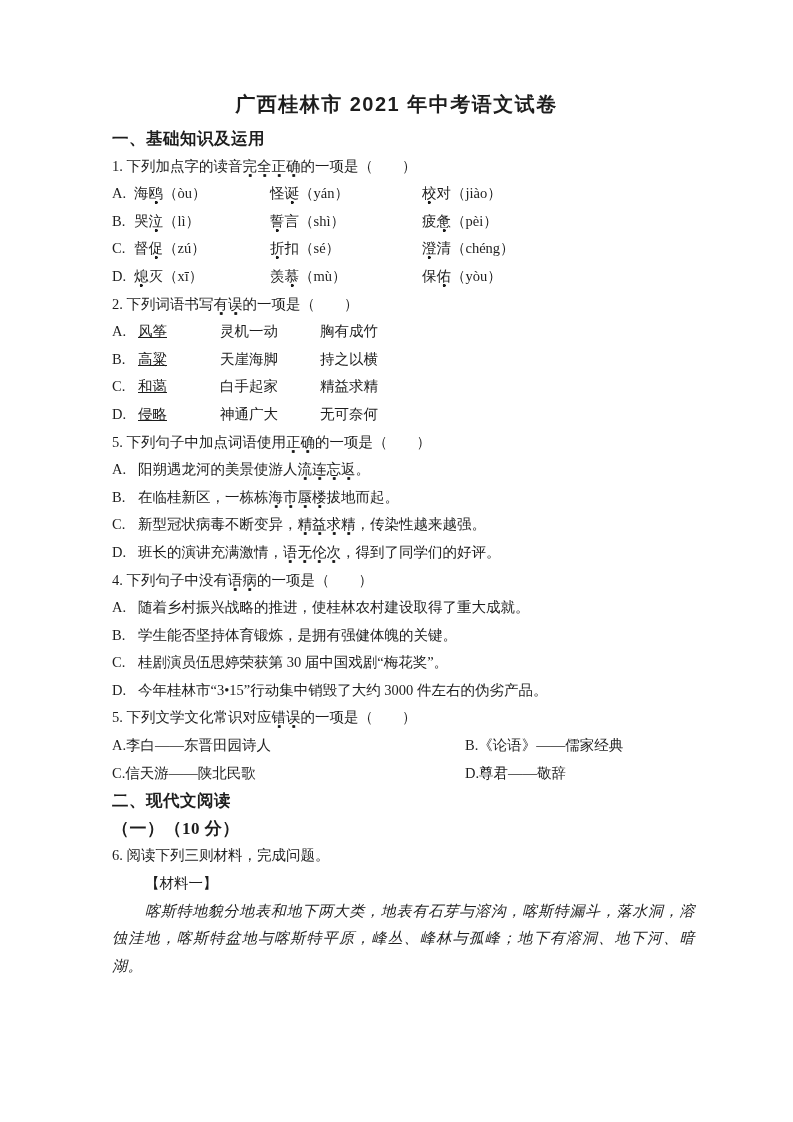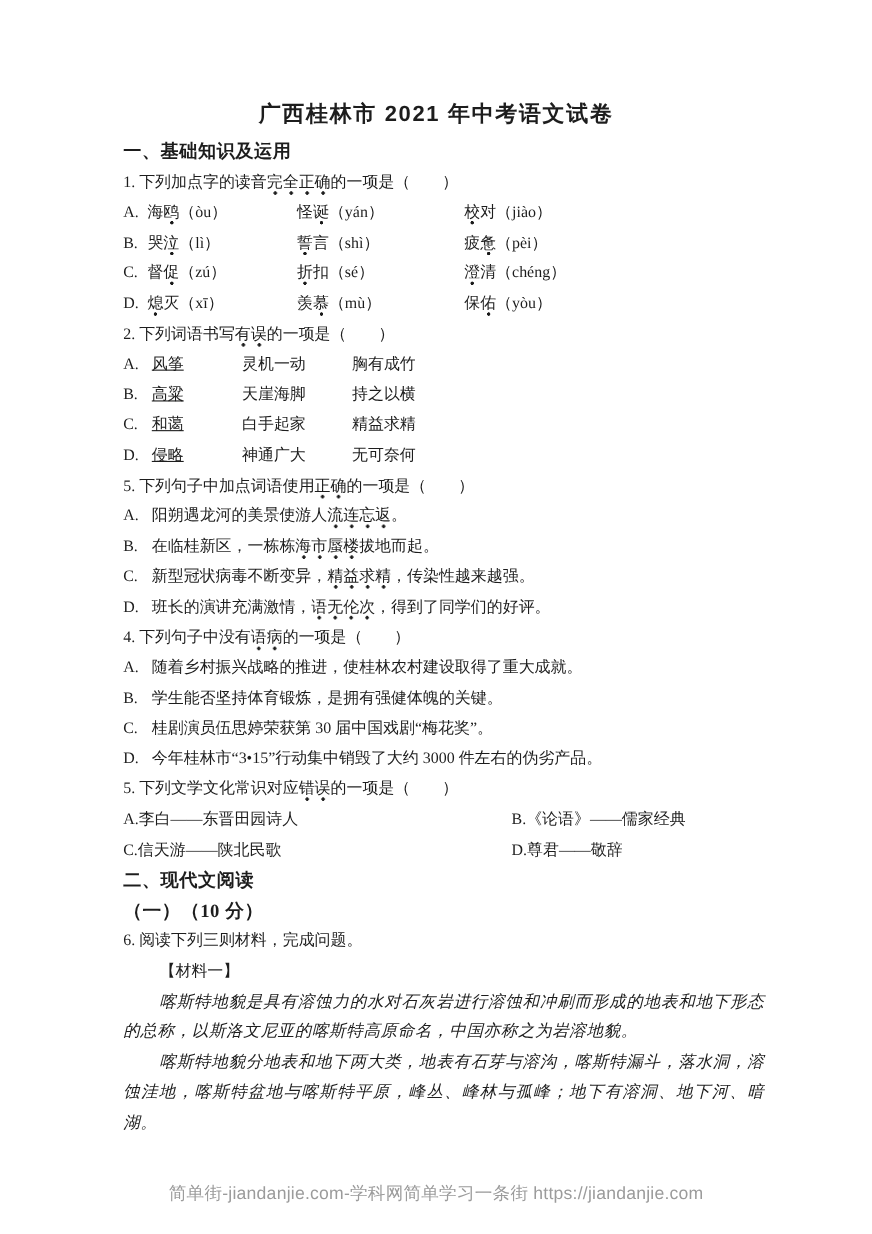--- a/index.html
+++ b/index.html
@@ -178,17 +178,15 @@
           <span class="ocell ocell1">
             <span class="olabel">D.</span>
             <span class="otext"><span>尊君——敬辞</span></span>
           </span>
         </div>
       </div>
       <div class="heading"><span>二、现代文阅读</span></div>
       <div class="subheading"><span>（一）（10 分）</span></div>
       <div class="stem"><span>6. 阅读下列三则材料，完成问题。</span></div>
       <div class="mat-label"><span>【材料一】</span></div>
-      <div class="mat-para"><span>喀斯特地貌是具有溶蚀力的水对石灰岩进行溶蚀和冲刷而形成的地表和地下形态的总称，以斯洛文尼亚的喀斯特高原命名，中国亦称之为岩溶地貌。</span></div>
       <div class="mat-para"><span>喀斯特地貌分地表和地下两大类，地表有石芽与溶沟，喀斯特漏斗，落水洞，溶蚀洼地，喀斯特盆地与喀斯特平原，峰丛、峰林与孤峰；地下有溶洞、地下河、暗湖。</span></div>
     </div>
-  <div class="footer">简单街-jiandanjie.com-学科网简单学习一条街 https://jiandanjie.com</div>
 </div>
 
 </body></html>

